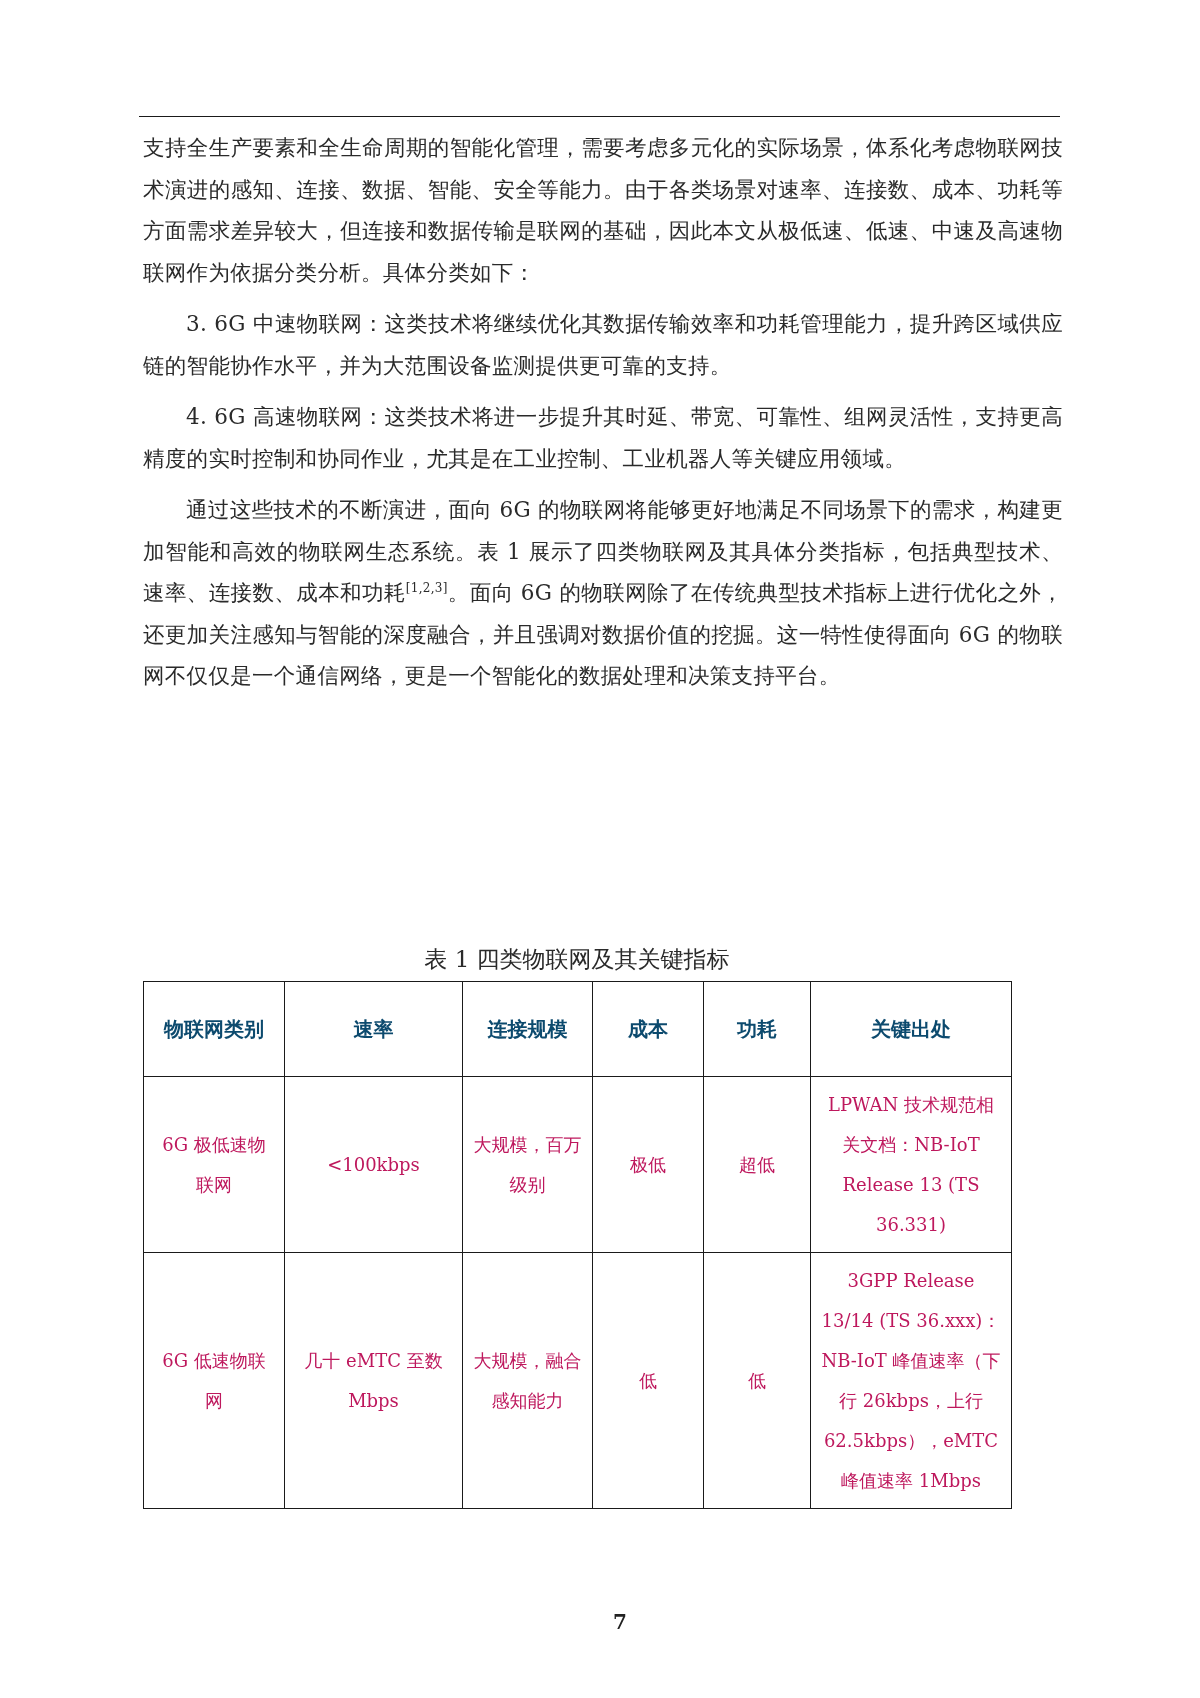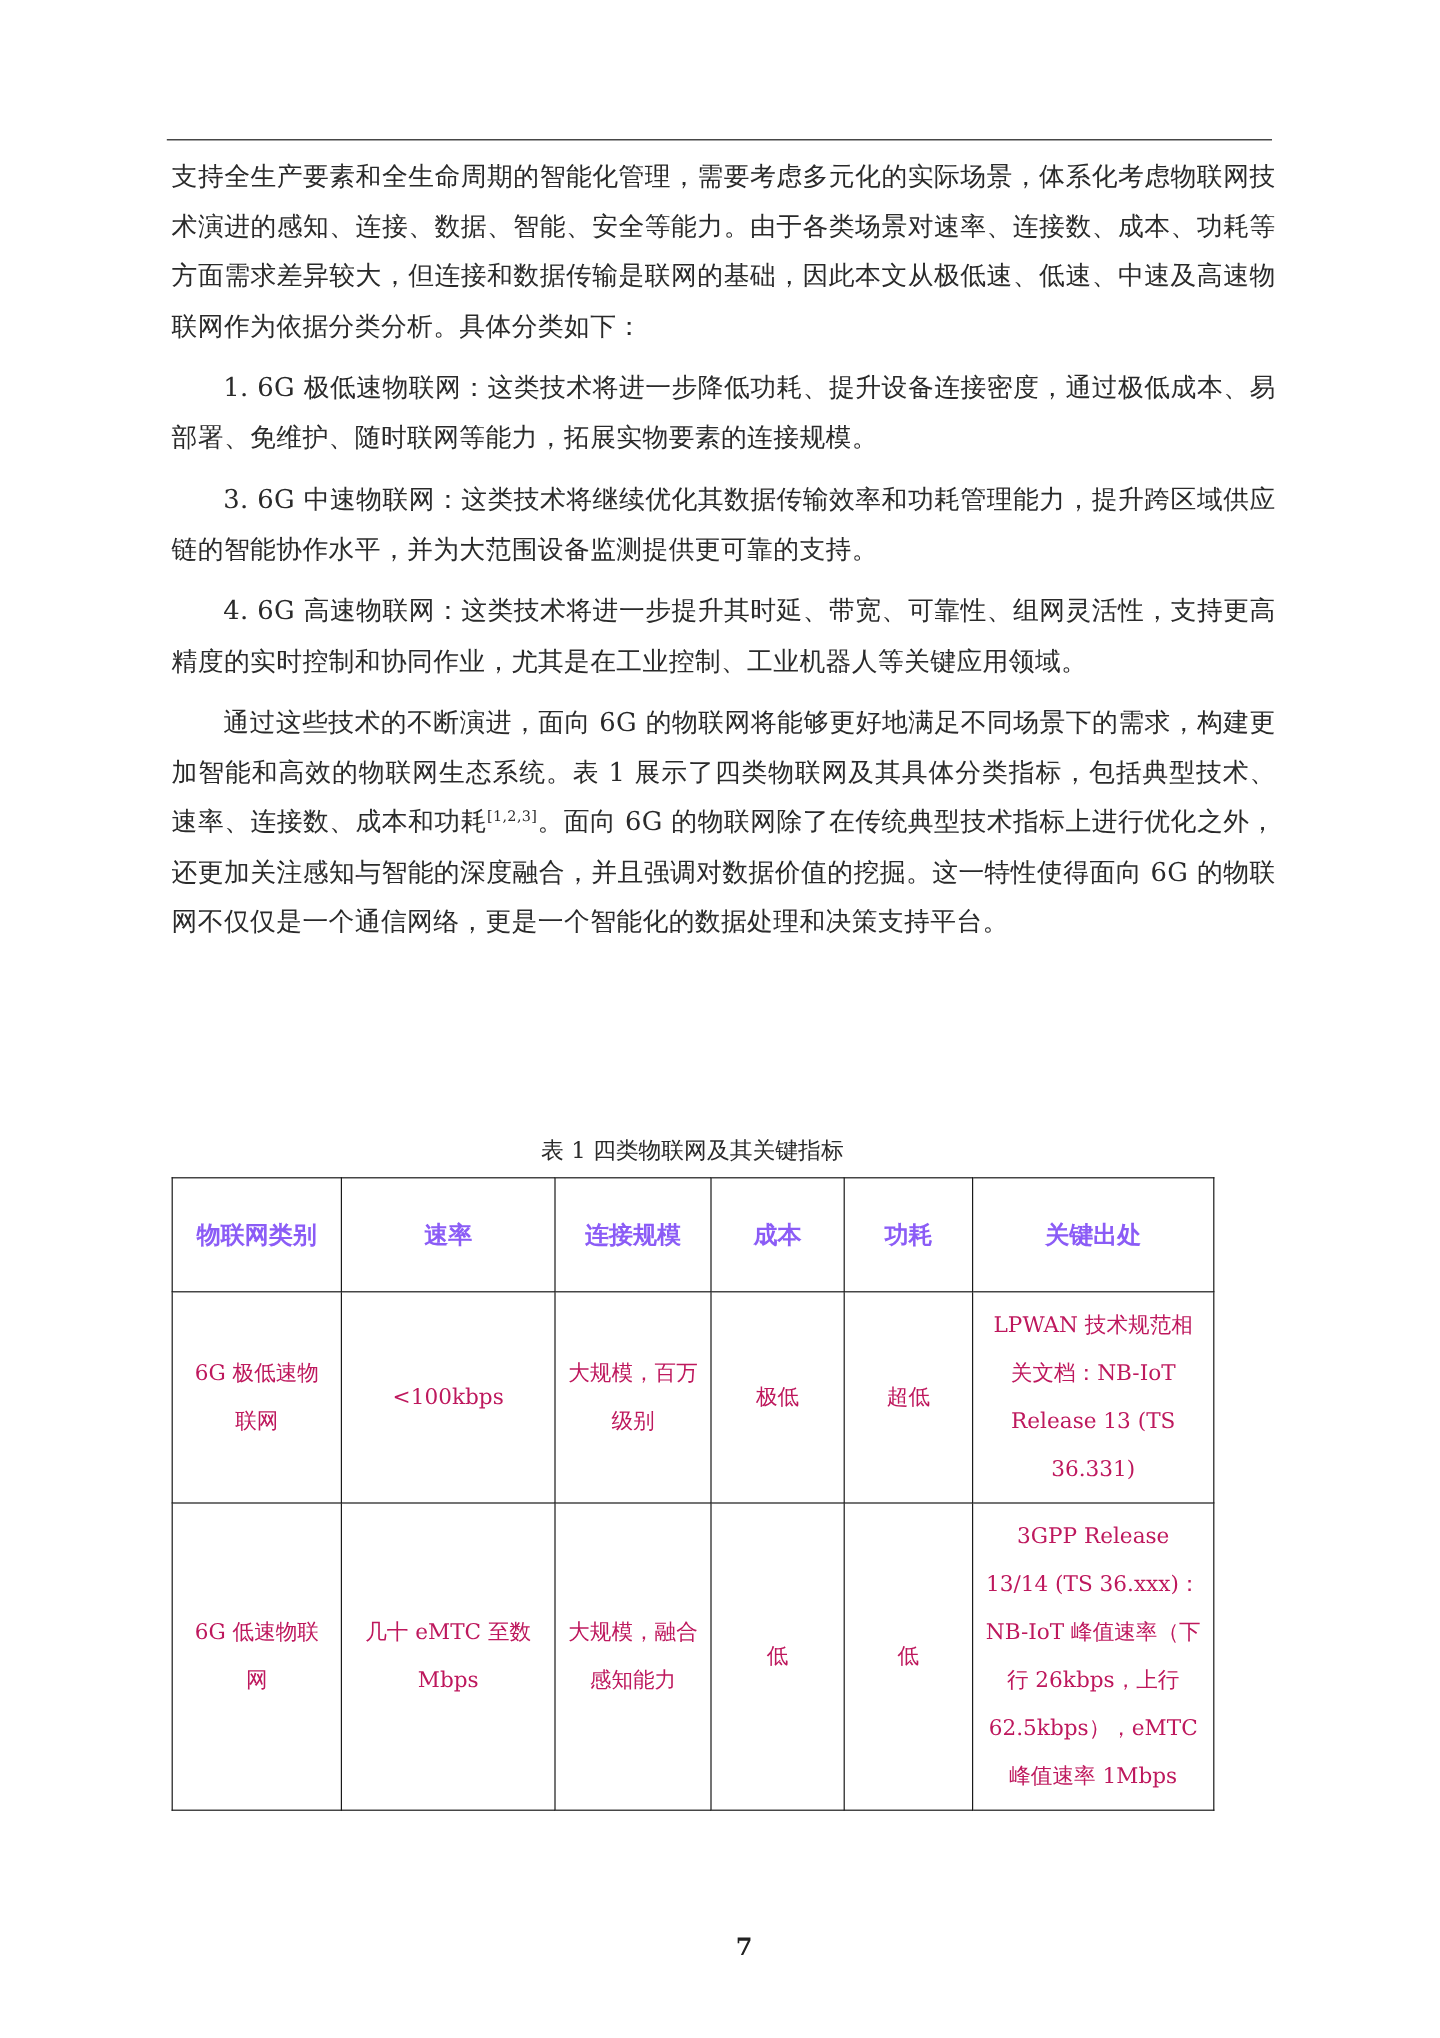--- a/index.html
+++ b/index.html
@@ -7,41 +7,40 @@
            font-family: "DejaVu Serif", "Liberation Serif", serif; color: #2a2a2a; }
     .header-rule { position: absolute; left: 139px; top: 116px; width: 921px; height: 0;
                    border-top: 1.5px solid #1a1a1a; }
     .body-text { position: absolute; left: 143px; width: 920px; }
     .para { margin: 0; font-size: 21.5px; line-height: 41.5px; text-align: justify;
             text-align-last: left; letter-spacing: 0.3px; }
     .para.indent { text-indent: 43px; }
     .para + .para { margin-top: 10px; }
     sup { font-size: 12px; line-height: 0; vertical-align: super; }
     .caption { position: absolute; left: 143px; width: 868px; top: 946px; text-align: center;
-               font-size: 19px; line-height: 26px; }
+               font-size: 23px; line-height: 26px; }
     table.t { position: absolute; left: 143px; top: 981px; width: 868px;
               border-collapse: collapse; table-layout: fixed; }
     table.t th, table.t td { border: 1.5px solid #1a1a1a; text-align: center;
               vertical-align: middle; padding: 4px 10px; }
     table.t th { font-family: "DejaVu Sans", "Liberation Sans", sans-serif; font-weight: bold;
-                 font-size: 20px; line-height: 38px; height: 86px; color: #8b5cf6; }
+                 font-size: 20px; line-height: 38px; height: 86px; color: #0c4a6e; }
     table.t td { font-size: 18px; line-height: 40px; color: #be185d; }
     tr.r1 td { height: 167px; }
     tr.r2 td { height: 247px; text-align: center; }
     .page-num { position: absolute; left: 0; width: 1240px; top: 1610px; text-align: center;
                 font-size: 20px; font-weight: bold; color: #222; }
   </style>
 </head>
 <body>
 
 <div class="header-rule"></div>
 
 <div class="body-text" style="top:127px;">
   <p class="para">支持全生产要素和全生命周期的智能化管理，需要考虑多元化的实际场景，体系化考虑物联网技术演进的感知、连接、数据、智能、安全等能力。由于各类场景对速率、连接数、成本、功耗等方面需求差异较大，但连接和数据传输是联网的基础，因此本文从极低速、低速、中速及高速物联网作为依据分类分析。具体分类如下：</p>
-  <p class="para indent">1. 6G 极低速物联网：这类技术将进一步降低功耗、提升设备连接密度，通过极低成本、易部署、免维护、随时联网等能力，拓展实物要素的连接规模。</p>
   <p class="para indent">3. 6G 中速物联网：这类技术将继续优化其数据传输效率和功耗管理能力，提升跨区域供应链的智能协作水平，并为大范围设备监测提供更可靠的支持。</p>
   <p class="para indent">4. 6G 高速物联网：这类技术将进一步提升其时延、带宽、可靠性、组网灵活性，支持更高精度的实时控制和协同作业，尤其是在工业控制、工业机器人等关键应用领域。</p>
   <p class="para indent"><span>通过这些技术的不断演进，面向 6G 的物联网将能够更好地满足不同场景下的需求，构建更加智能和高效的物联网生态系统。表 1 展示了四类物联网及其具体分类指标，包括典型技术、速率、连接数、成本和功耗</span><sup>[1,2,3]</sup><span>。面向 6G 的物联网除了在传统典型技术指标上进行优化之外，还更加关注感知与智能的深度融合，并且强调对数据价值的挖掘。这一特性使得面向 6G 的物联网不仅仅是一个通信网络，更是一个智能化的数据处理和决策支持平台。</span></p>
 </div>
 
 <div class="caption">表 1  四类物联网及其关键指标</div>
 
 <table class="t">
   <colgroup>
     <col style="width:141px">

